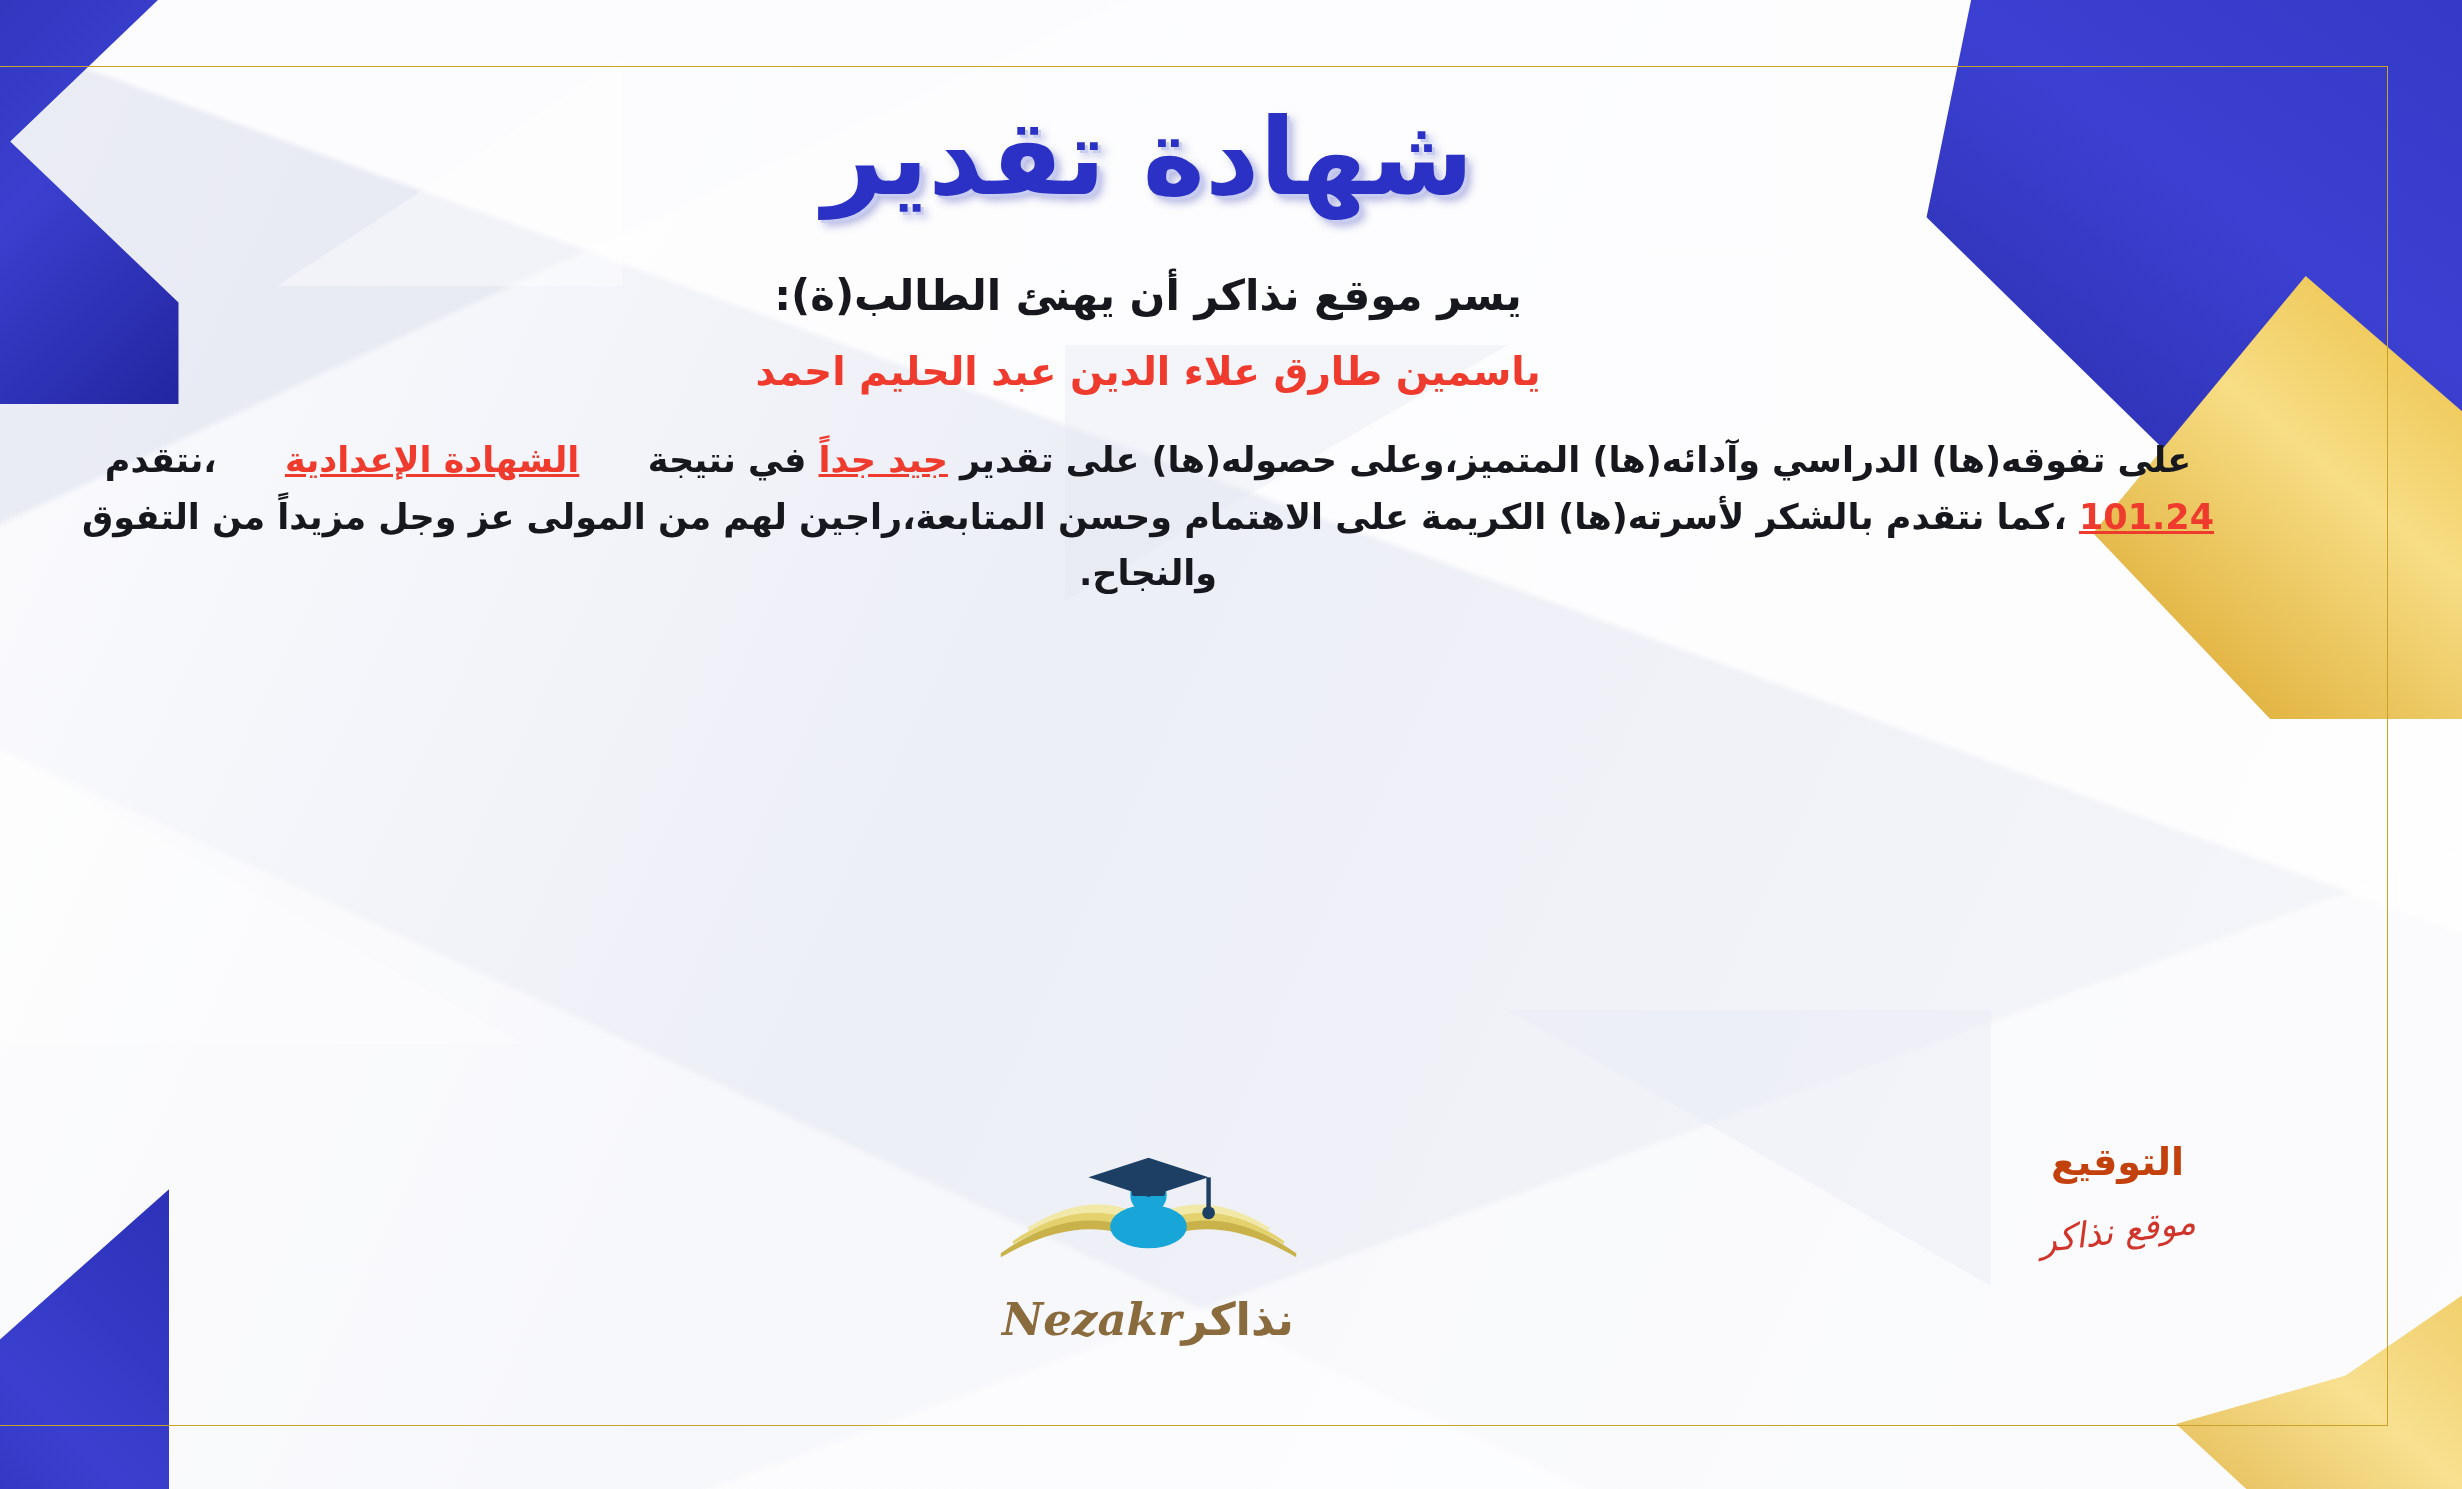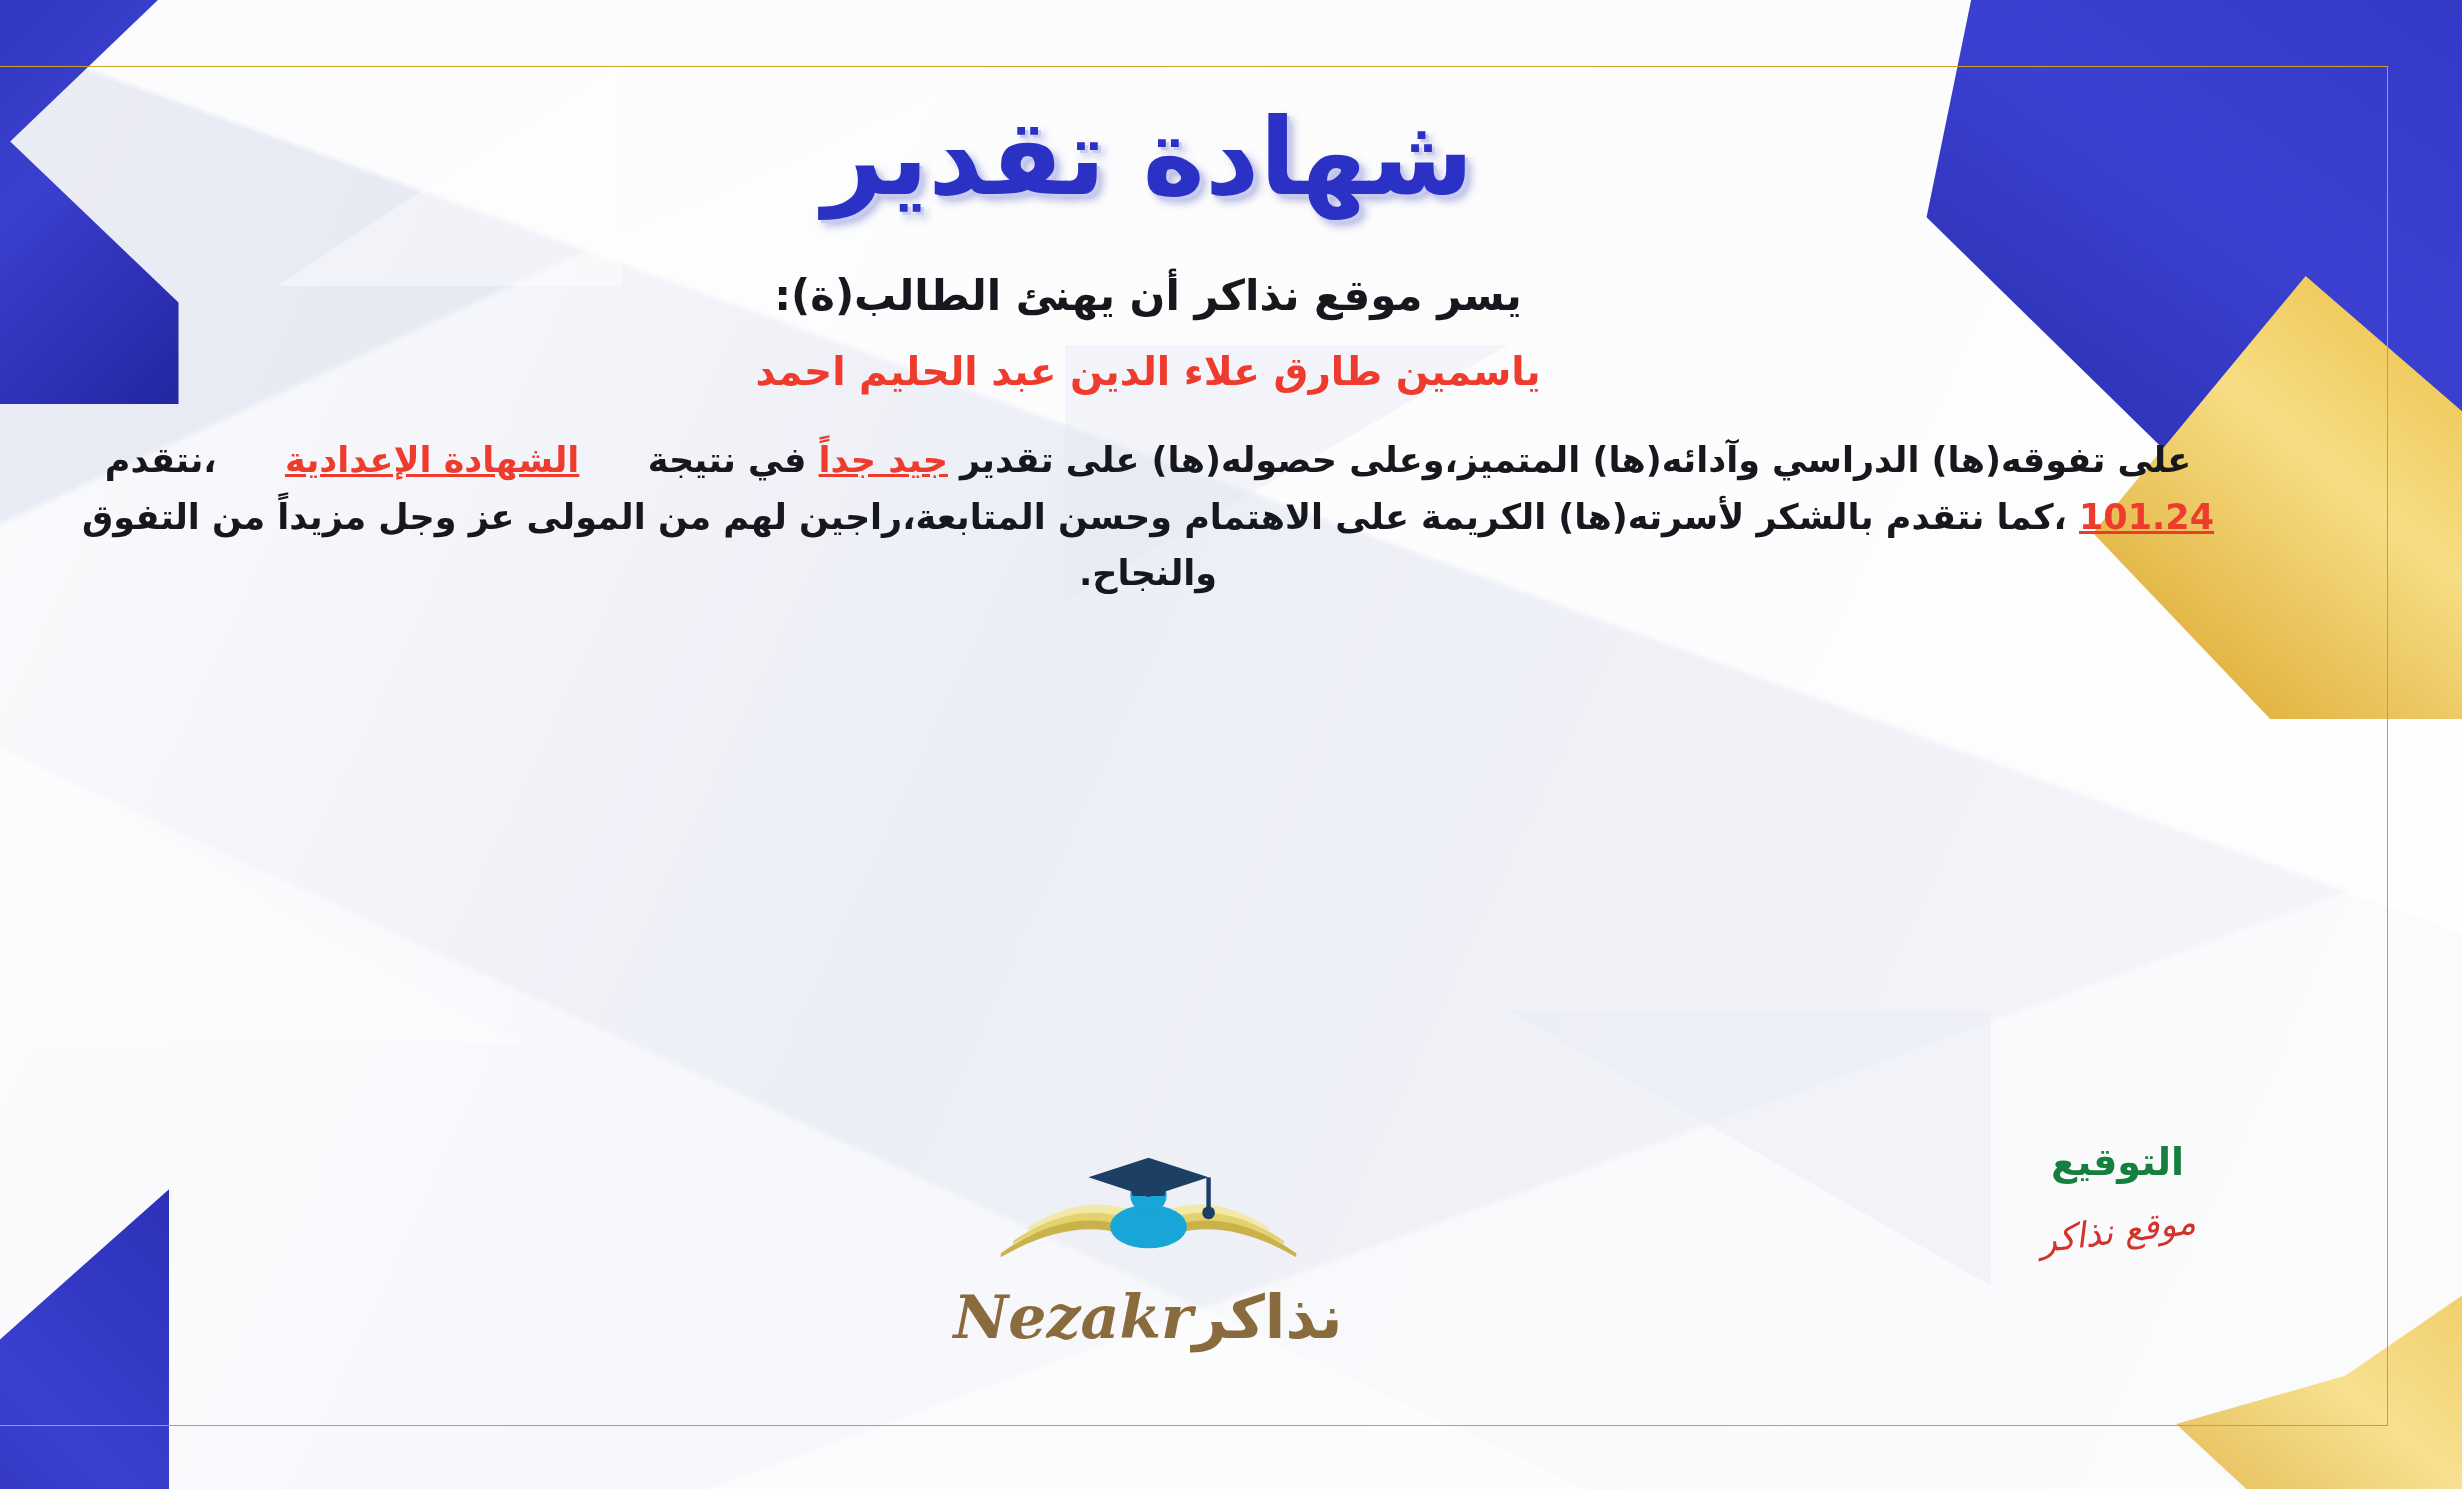--- a/index.html
+++ b/index.html
@@ -163,21 +163,21 @@
 
   .signature-col {
     position: absolute;
     right: 118px;
     top: 9.8px;
     text-align: center;
     width: 305px;
   }
   .signature-label {
     font-size: 38px;
-    color: #15803d;
+    color: #c2410c;
     font-weight: 600;
   }
   .signature-mark {
     margin-top: 27px;
     font-size: 35px;
     color: #d0342a;
     font-style: italic;
     font-family: "DejaVu Serif", "Liberation Serif", serif;
     transform: rotate(-7deg);
   }
@@ -189,22 +189,22 @@
     display: flex;
     flex-direction: column;
     align-items: center;
   }
   .logo-mark {
     width: 325px;
     height: 143px;
     position: relative;
   }
   .logo-wordmark {
-    margin-top: 9px;
-    font-size: 60px;
+    margin-top: 20px;
+    font-size: 45px;
     font-weight: bold;
     color: #8a6b3d;
     letter-spacing: 0px;
     direction: rtl;
   }
   .logo-wordmark .lat {
     color: #8a6b3d;
     font-family: "DejaVu Serif", "Liberation Serif", serif;
     font-style: italic;
   }

